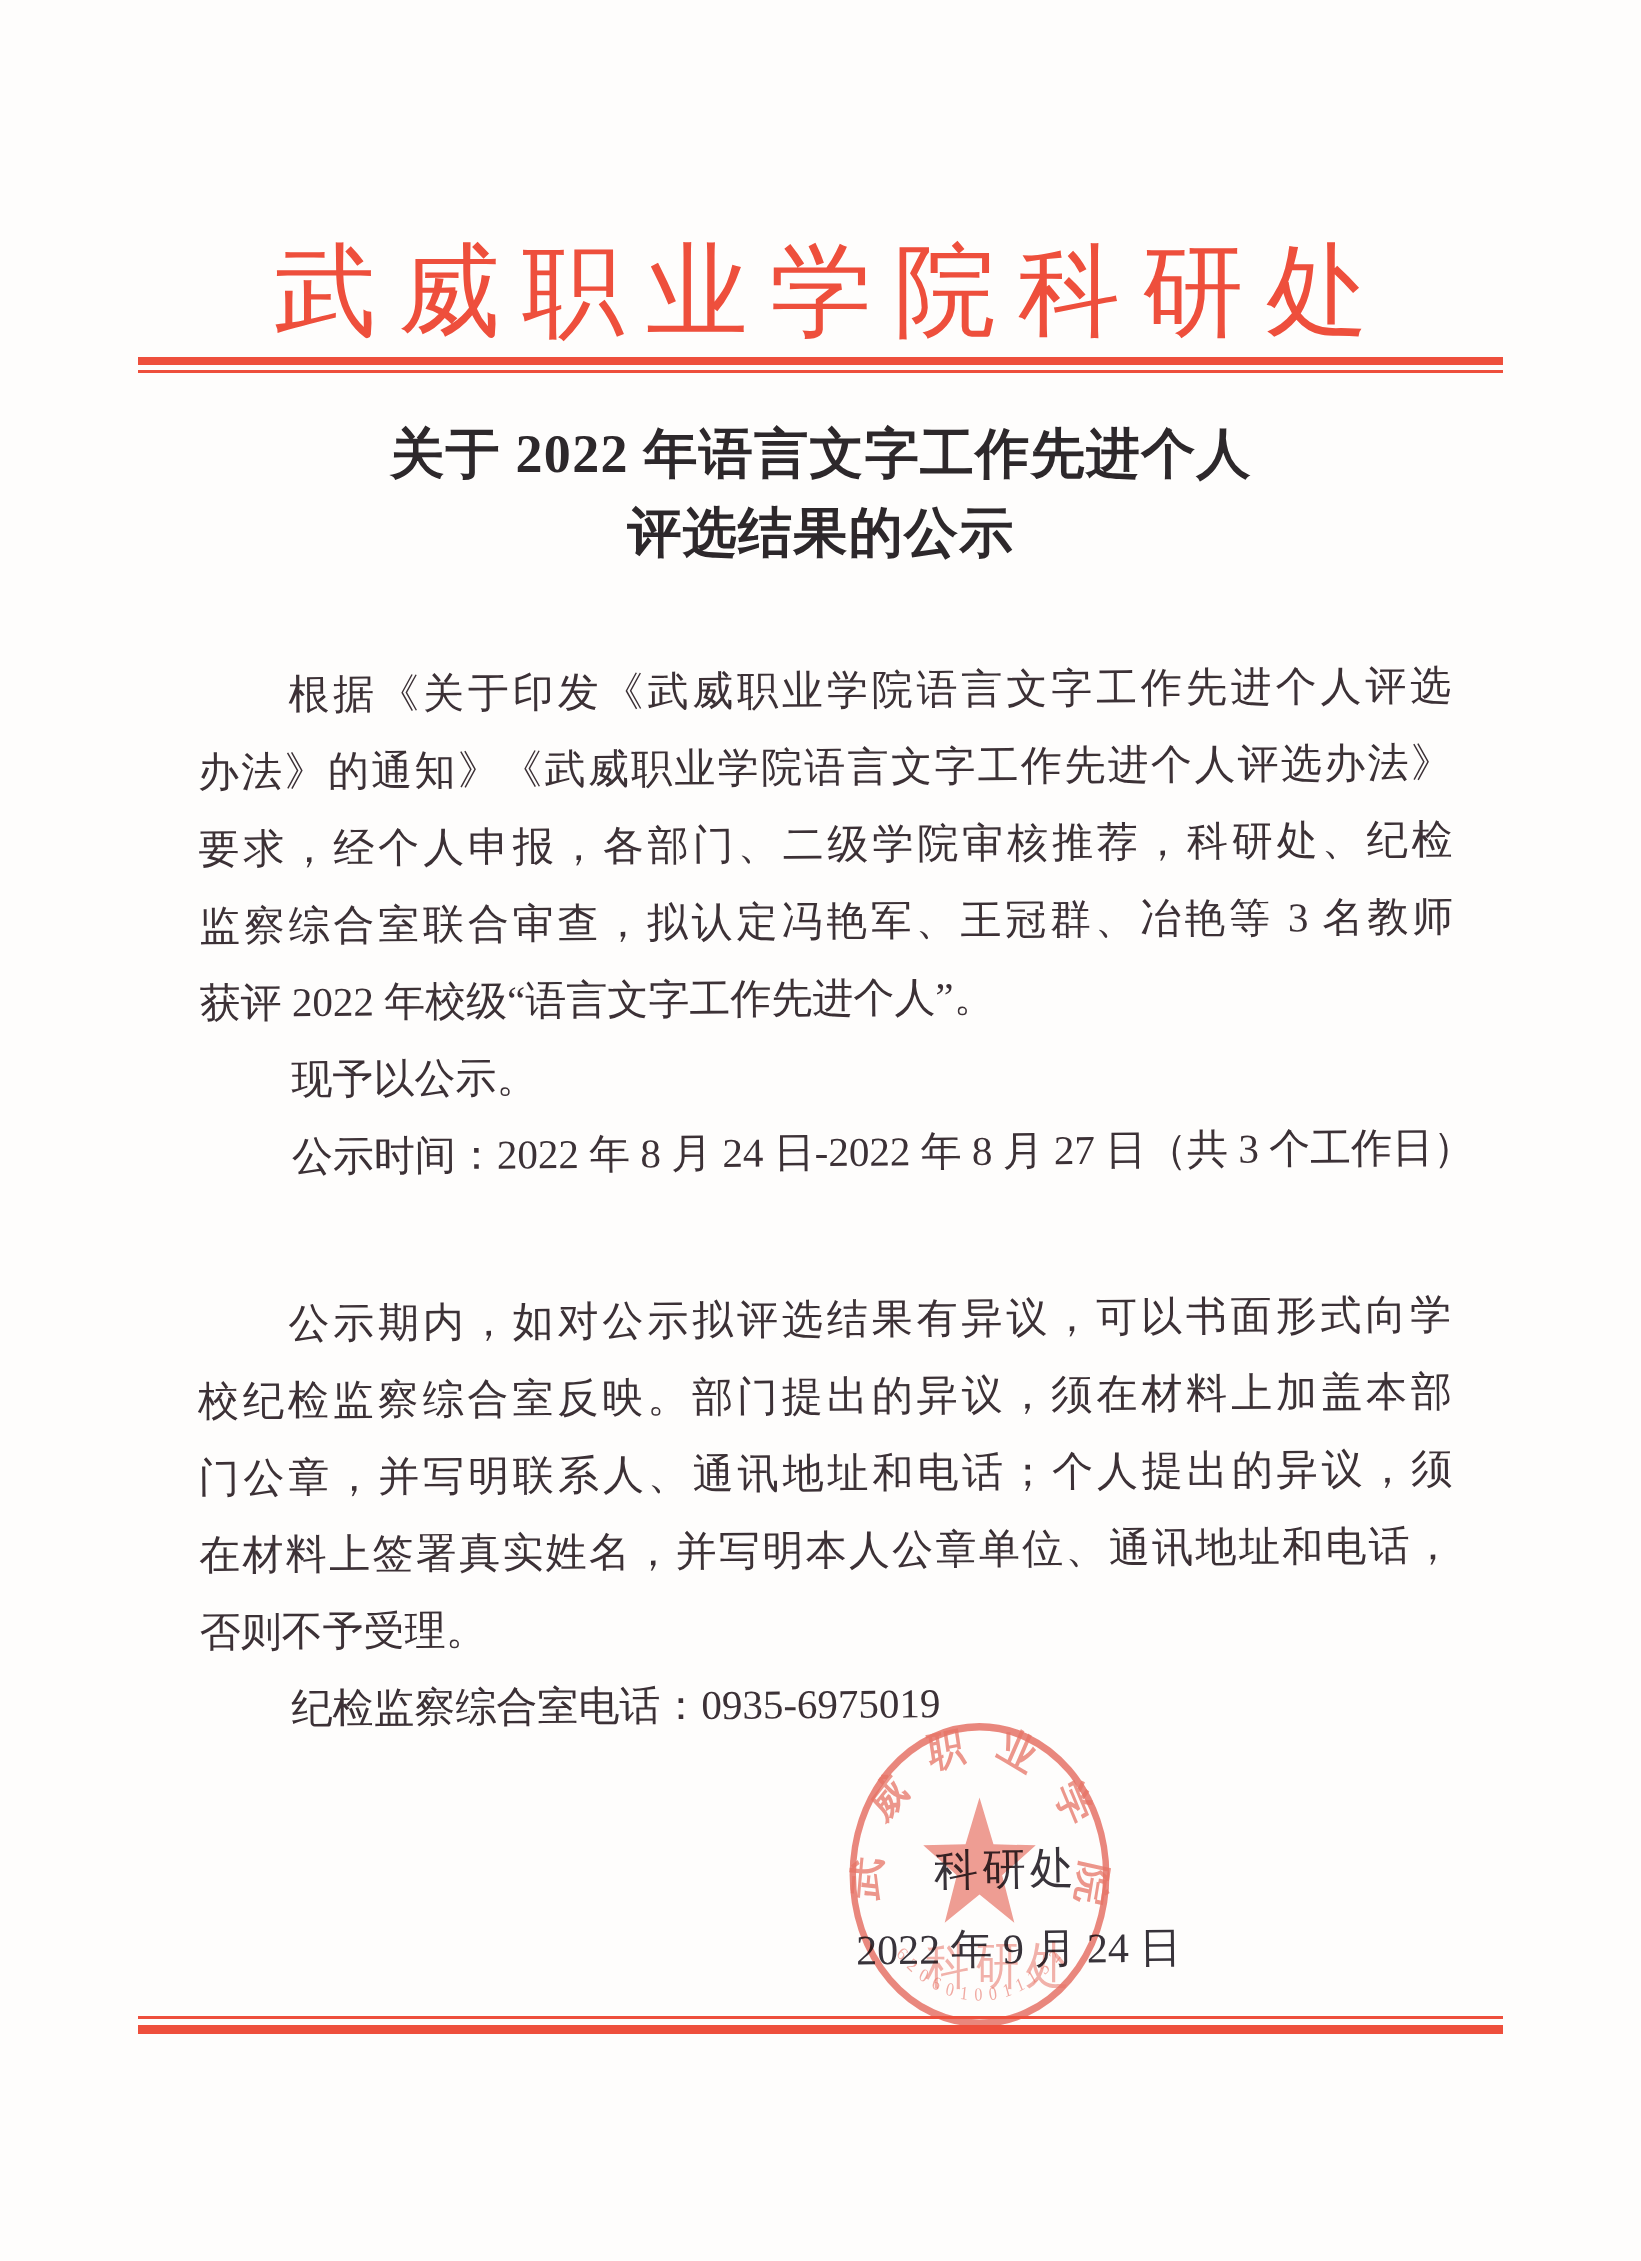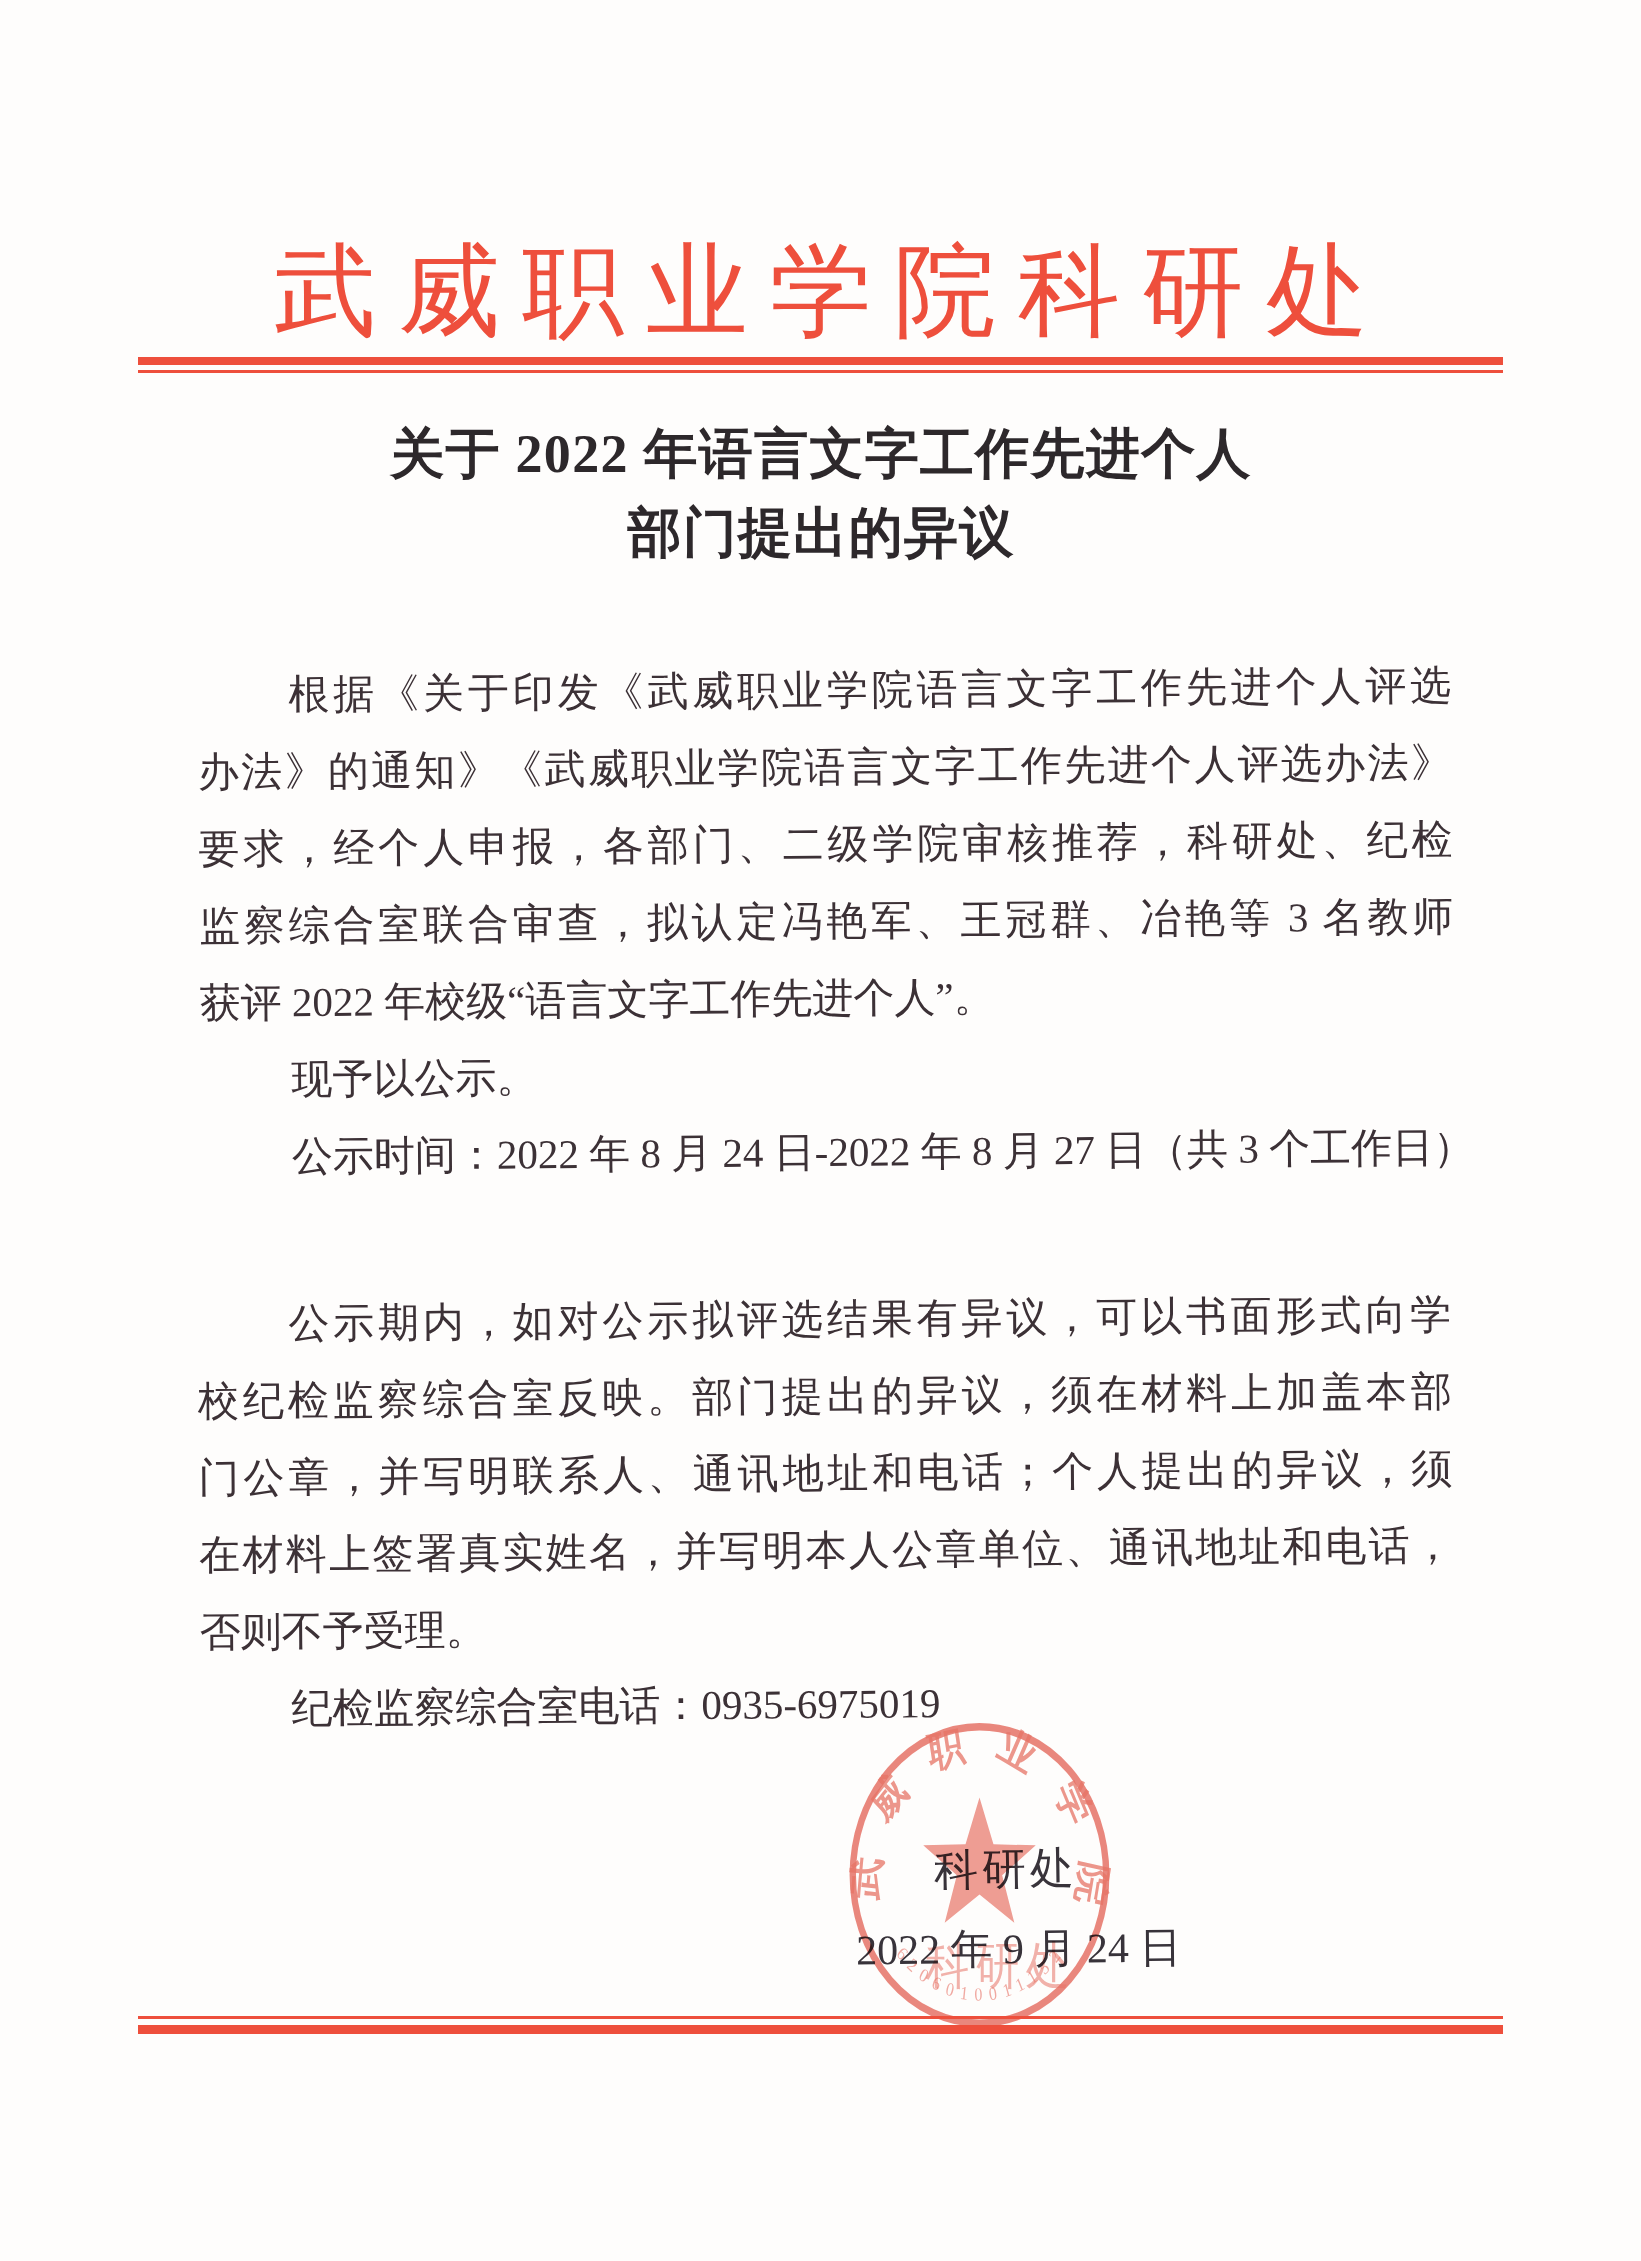--- a/index.html
+++ b/index.html
@@ -69,21 +69,21 @@
 <body>
 
 <div class="page">
 
   <div class="letterhead">武威职业学院科研处</div>
   <div class="rule rule-top-thick"></div>
   <div class="rule rule-top-thin"></div>
 
   <div class="doc-title">
     <div>关于 2022 年语言文字工作先进个人</div>
-    <div>部门提出的异议</div>
+    <div>评选结果的公示</div>
   </div>
 
   <div class="body-block p1">
     <div class="line just indent">根据《关于印发《武威职业学院语言文字工作先进个人评选</div>
     <div class="line just">办法》的通知》《武威职业学院语言文字工作先进个人评选办法》</div>
     <div class="line just">要求，经个人申报，各部门、二级学院审核推荐，科研处、纪检</div>
     <div class="line just">监察综合室联合审查，拟认定冯艳军、王冠群、冶艳等 3 名教师</div>
     <div class="line">获评 2022 年校级“语言文字工作先进个人”。</div>
     <div class="line indent">现予以公示。</div>
     <div class="line indent">公示时间：2022 年 8 月 24 日-2022 年 8 月 27 日（共 3 个工作日）</div>

